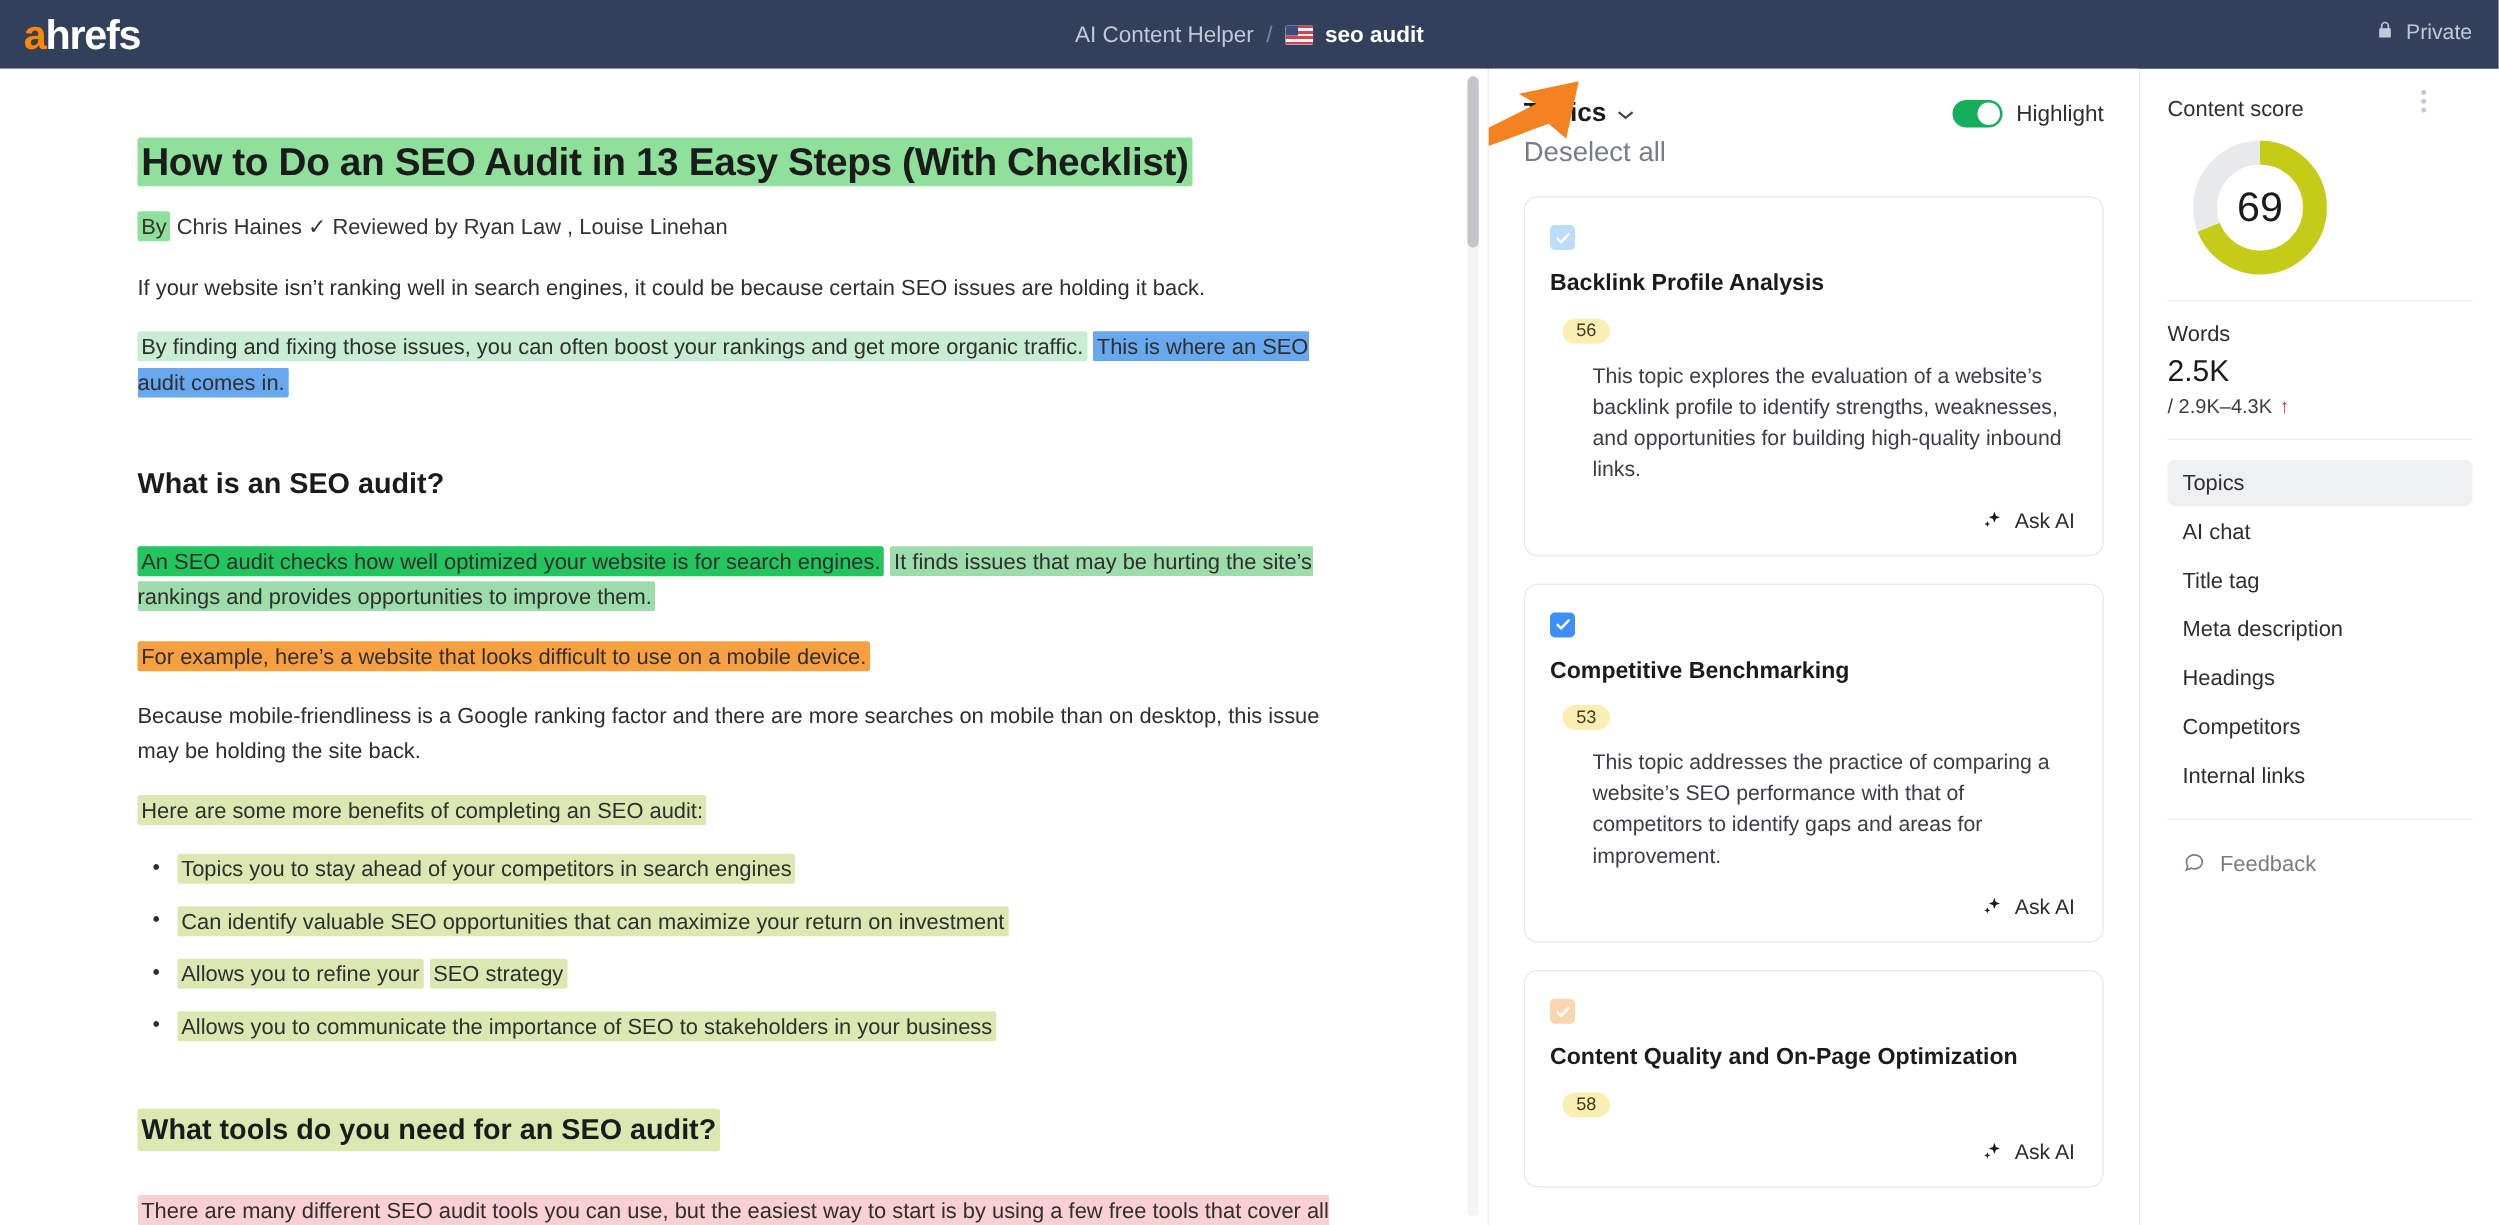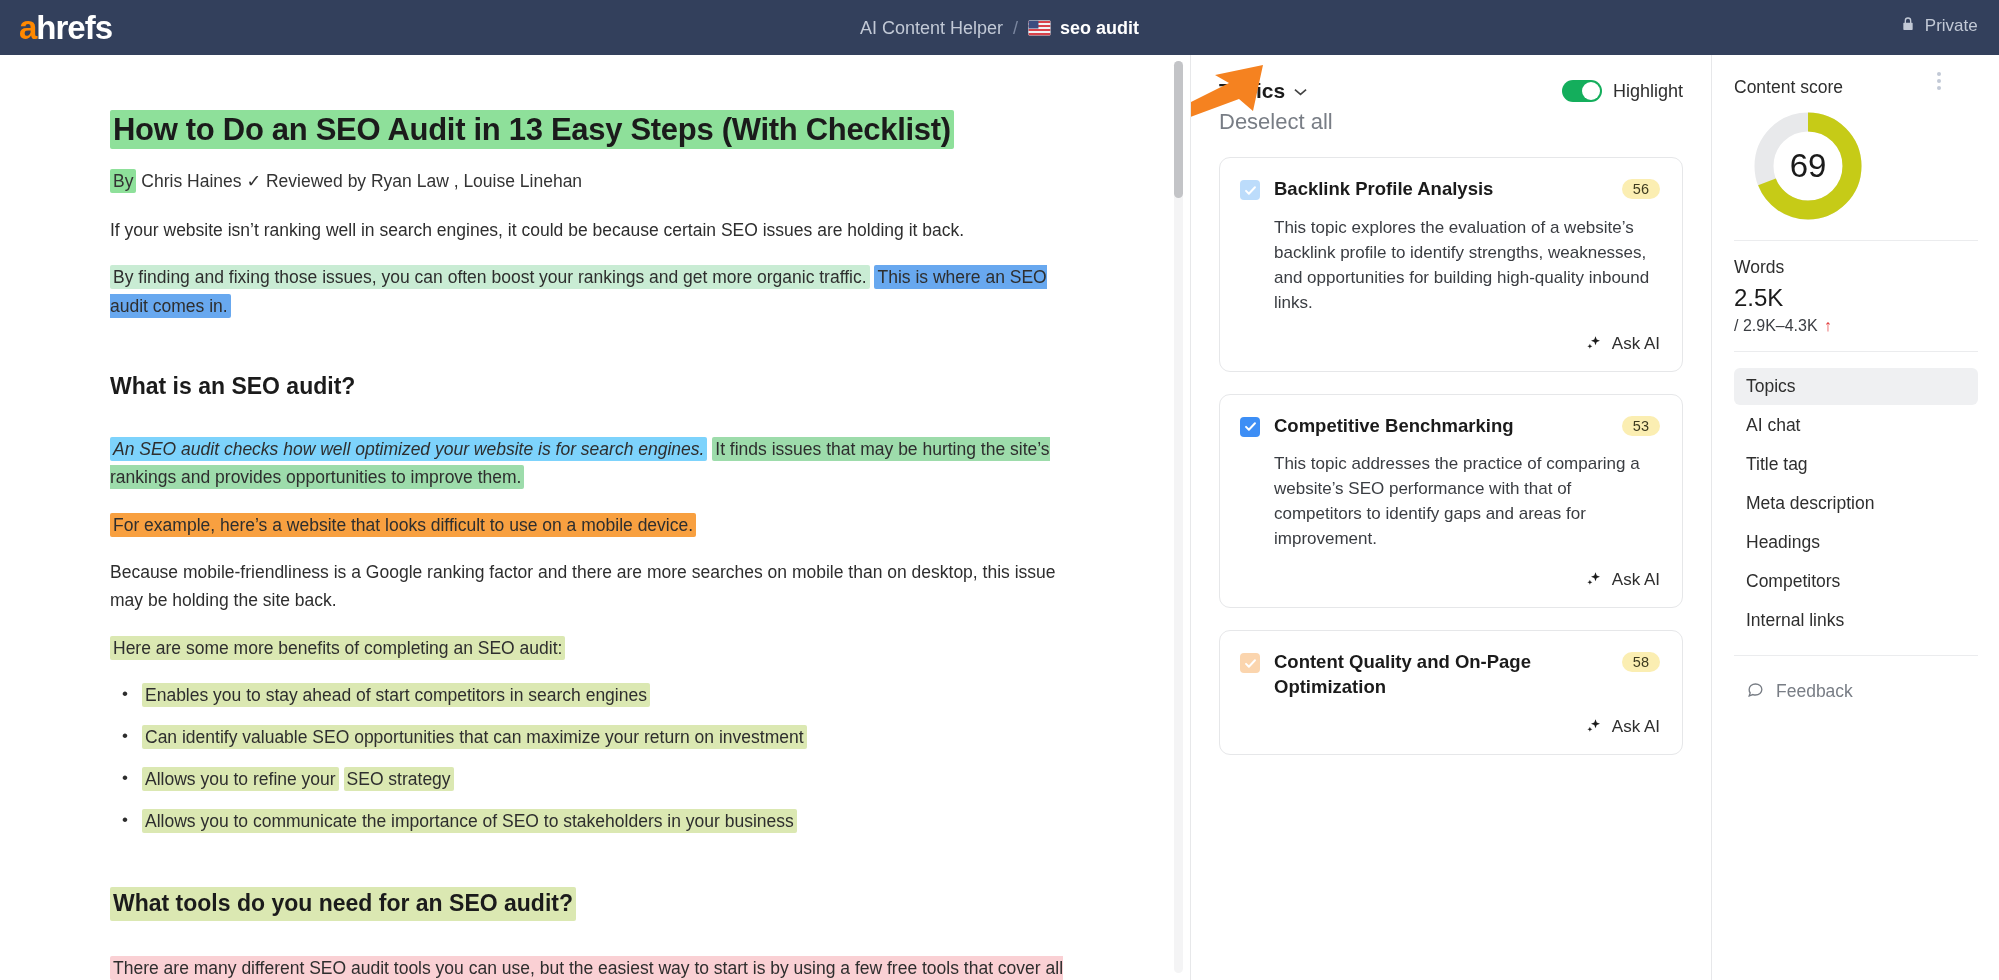--- a/index.html
+++ b/index.html
@@ -124,21 +124,21 @@
   }
   .doc-ul li::before {
     content: "•"; position: absolute; left: 12px; top: -1px;
     color: #2e2e2e; font-size: 17px;
   }
 
   
   .hl-green   { background: #8ee09a; padding: 2px 3px; border-radius: 2px; }
   .hl-mint    { background: #c9ecd4; padding: 2px 3px; border-radius: 2px; }
   .hl-blue    { background: #68a8ef; padding: 2px 3px; border-radius: 2px; }
-  .hl-peach   { background: #7dd3fc; padding: 2px 3px; border-radius: 2px; font-style: italic; }
+  .hl-peach   { background: #22c55e; padding: 2px 3px; border-radius: 2px; }
   .hl-green2  { background: #9ddcab; padding: 2px 3px; border-radius: 2px; }
   .hl-orange  { background: #f8a040; padding: 2px 3px; border-radius: 2px; }
   .hl-lime    { background: #dbe8b2; padding: 2px 3px; border-radius: 2px; }
   .hl-pink    { background: #fad0d4; padding: 2px 3px; border-radius: 2px; }
 
   
   .doc-scrollbar {
     position: absolute; top: 6px; right: 7px;
     width: 9px; height: 912px;
     background: #f4f4f5; border-radius: 5px;
@@ -189,21 +189,21 @@
   }
 
   .topic-card {
     border: 1px solid #e6e7e9;
     border-radius: 11px;
     padding: 19px 22px 14px 20px;
     margin-bottom: 22px;
     background: #fff;
   }
   .topic-top {
-    display: flex; align-items: flex-start; gap: 14px;
+    display: flex; align-items: flex-start; gap: 14px; flex-direction: column;
   }
   .cb {
     width: 20px; height: 20px; border-radius: 4px;
     flex-shrink: 0; margin-top: 3px;
     display: flex; align-items: center; justify-content: center;
   }
   .cb svg { width: 13px; height: 13px; }
   .cb-blue-light { background: #bcdcfb; }
   .cb-blue { background: #3d8ef5; }
   .cb-peach { background: #fbd5ae; }
@@ -359,21 +359,21 @@
       </p>
 
       <p class="doc-p">Because mobile-friendliness is a Google ranking factor and there are more searches on mobile than on desktop, this issue may be holding the site back.</p>
 
       <p class="doc-p">
         <span class="hl-lime">Here are some more benefits of completing an SEO audit:</span>
       </p>
 
       <ul class="doc-ul">
         <li>
-          <span class="hl-lime">Enables you to stay ahead of start competitors in search engines</span>
+          <span class="hl-lime">Topics you to stay ahead of your competitors in search engines</span>
         </li>
         <li>
           <span class="hl-lime">Can identify valuable SEO opportunities that can maximize your return on investment</span>
         </li>
         <li>
           <span class="hl-lime">Allows you to refine your</span>
           <span class="hl-lime">SEO strategy</span>
         </li>
         <li>
           <span class="hl-lime">Allows you to communicate the importance of SEO to stakeholders in your business</span>

